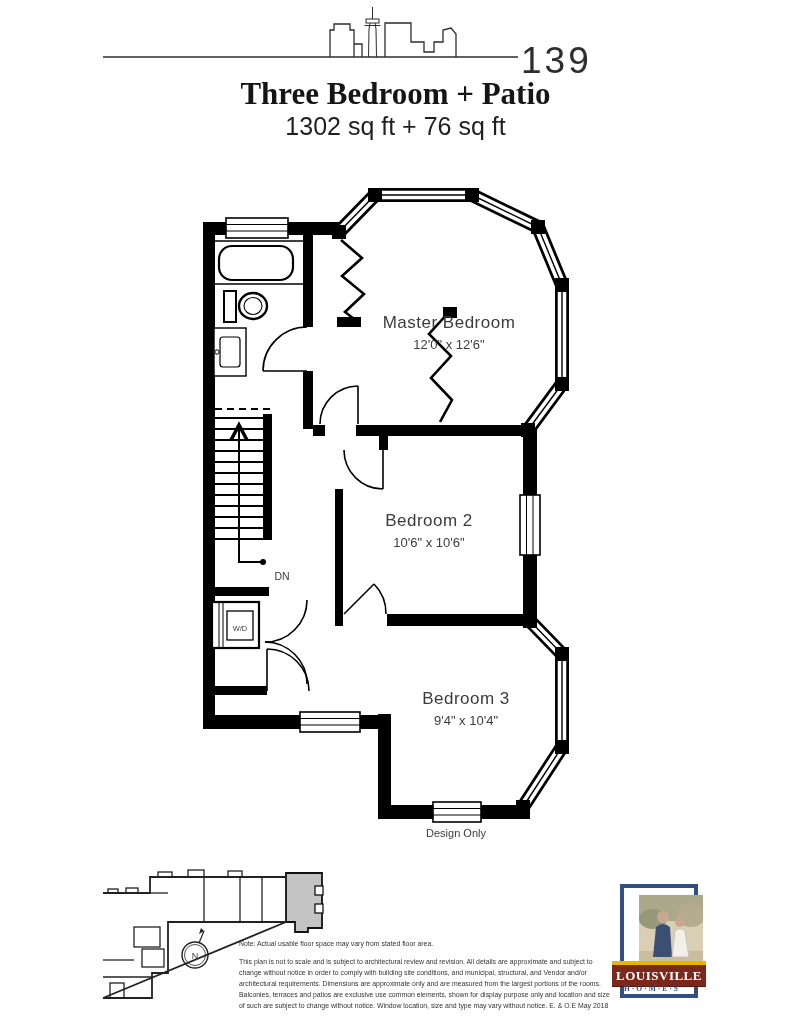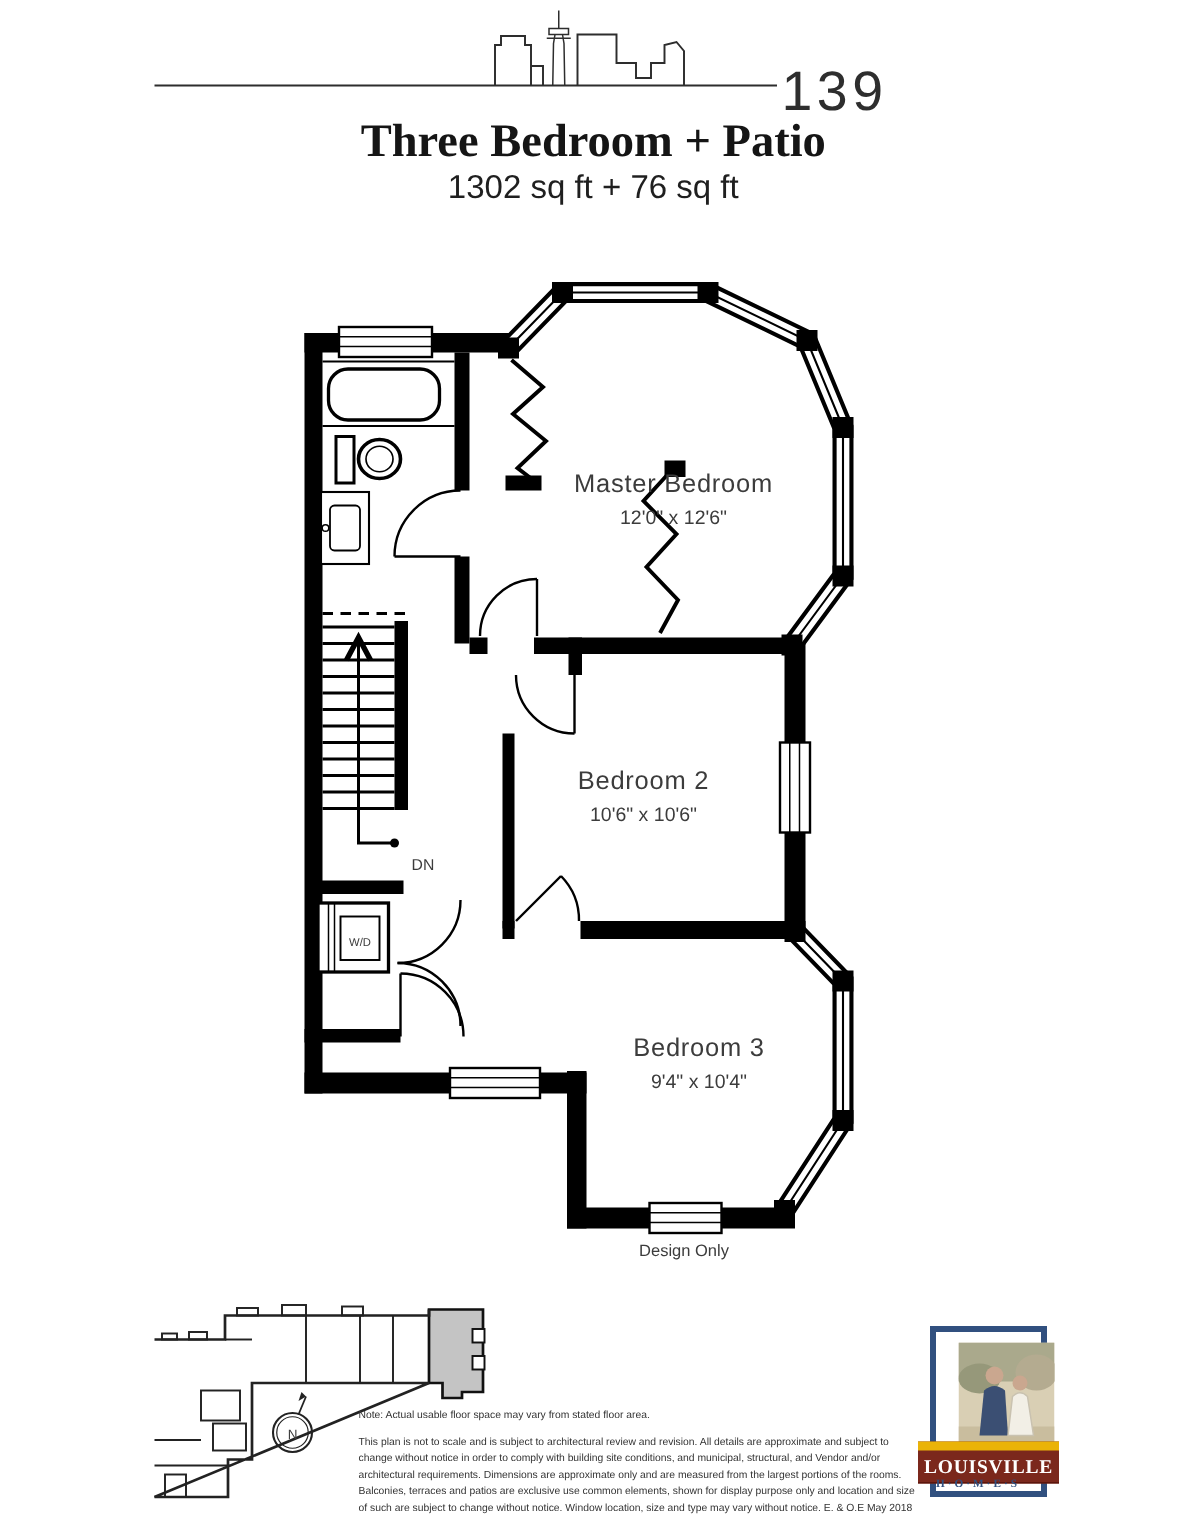--- a/index.html
+++ b/index.html
@@ -2,31 +2,31 @@
 <html><head>
 <meta charset="utf-8">
 <style>
   html,body{margin:0;padding:0;background:#fff;}
   .page{position:relative;width:791px;height:1024px;background:#fff;
         font-family:"Liberation Sans",sans-serif;overflow:hidden;color:#1b1b1b;}
   .abs{position:absolute;}
   .unit-number{left:521px;top:40px;font-size:37px;letter-spacing:3px;color:#2e2e2e;}
   .plan-title{left:0;right:0;top:76px;text-align:center;
               font-family:"Liberation Serif",serif;font-weight:bold;font-size:31px;color:#151515;}
-  .plan-area{left:0;right:0;top:112px;text-align:center;font-size:22px;color:#1f1f1f;letter-spacing:0px;}
+  .plan-area{left:0;right:0;top:112px;text-align:center;font-size:25px;color:#1f1f1f;letter-spacing:0px;}
   svg.art{position:absolute;left:0;top:0;}
   text{fill:#3c3c3c;font-family:"Liberation Sans",sans-serif;}
   .notes{left:239px;top:938px;width:372px;font-size:6.9px;line-height:1.6;color:#333;}
   .notes p{margin:0 0 7px 0;}
   
   .logo{left:612px;top:884px;width:94px;height:122px;}
   .logo-frame{position:absolute;left:8px;top:0;width:70px;height:106px;border:4px solid #31507f;background:#fff;}
   .logo-photo{position:absolute;left:15px;top:7px;width:64px;height:70px;}
   .logo-banner{position:absolute;left:0;top:77px;width:94px;height:21px;background:#7b281c;
-               border-top:6px solid #eab308;border-bottom:1px solid #5c160d;
+               border-top:4px solid #eab308;border-bottom:1px solid #5c160d;
                color:#fff;font-family:"Liberation Serif",serif;font-weight:bold;font-size:13px;
                letter-spacing:.5px;text-align:center;line-height:21px;}
   .logo-homes{position:absolute;left:12px;top:99px;width:70px;height:12px;color:#31507f;
               font-family:"Liberation Serif",serif;font-weight:bold;font-size:7.5px;
               letter-spacing:2px;text-align:left;line-height:12px;}
 </style>
 </head>
 <body>
 
 <div class="page">

